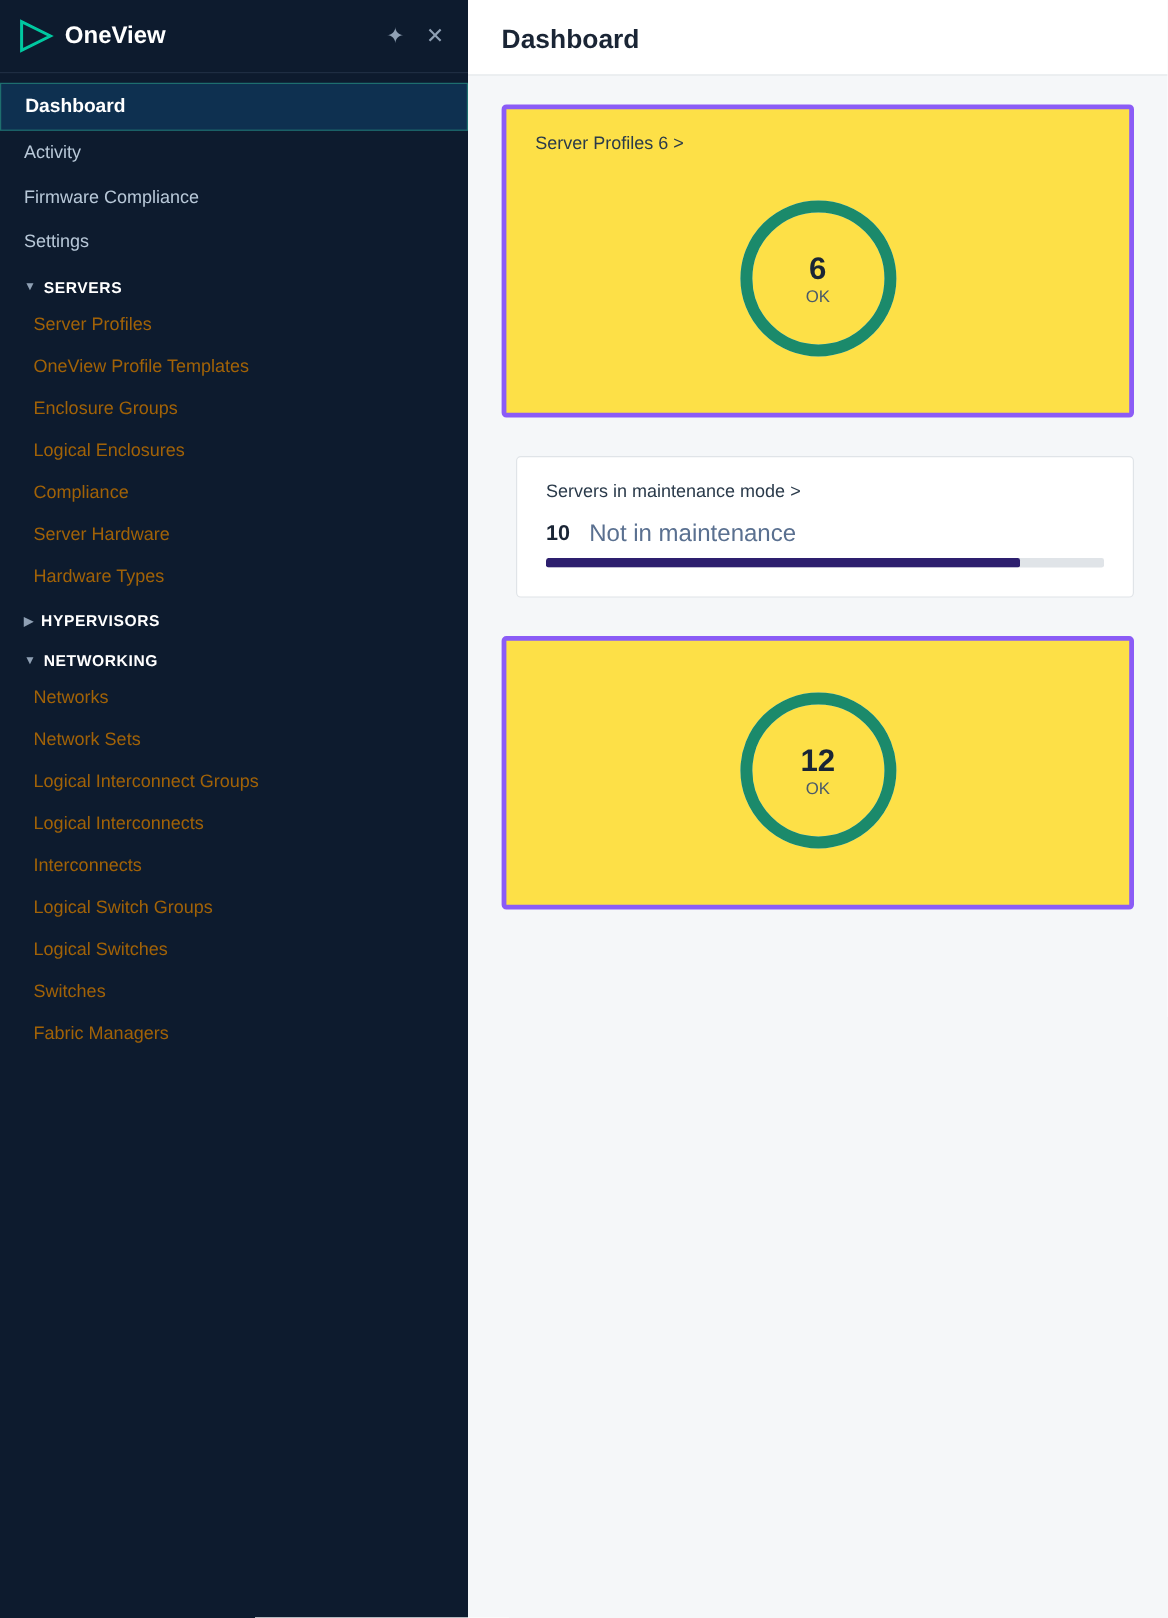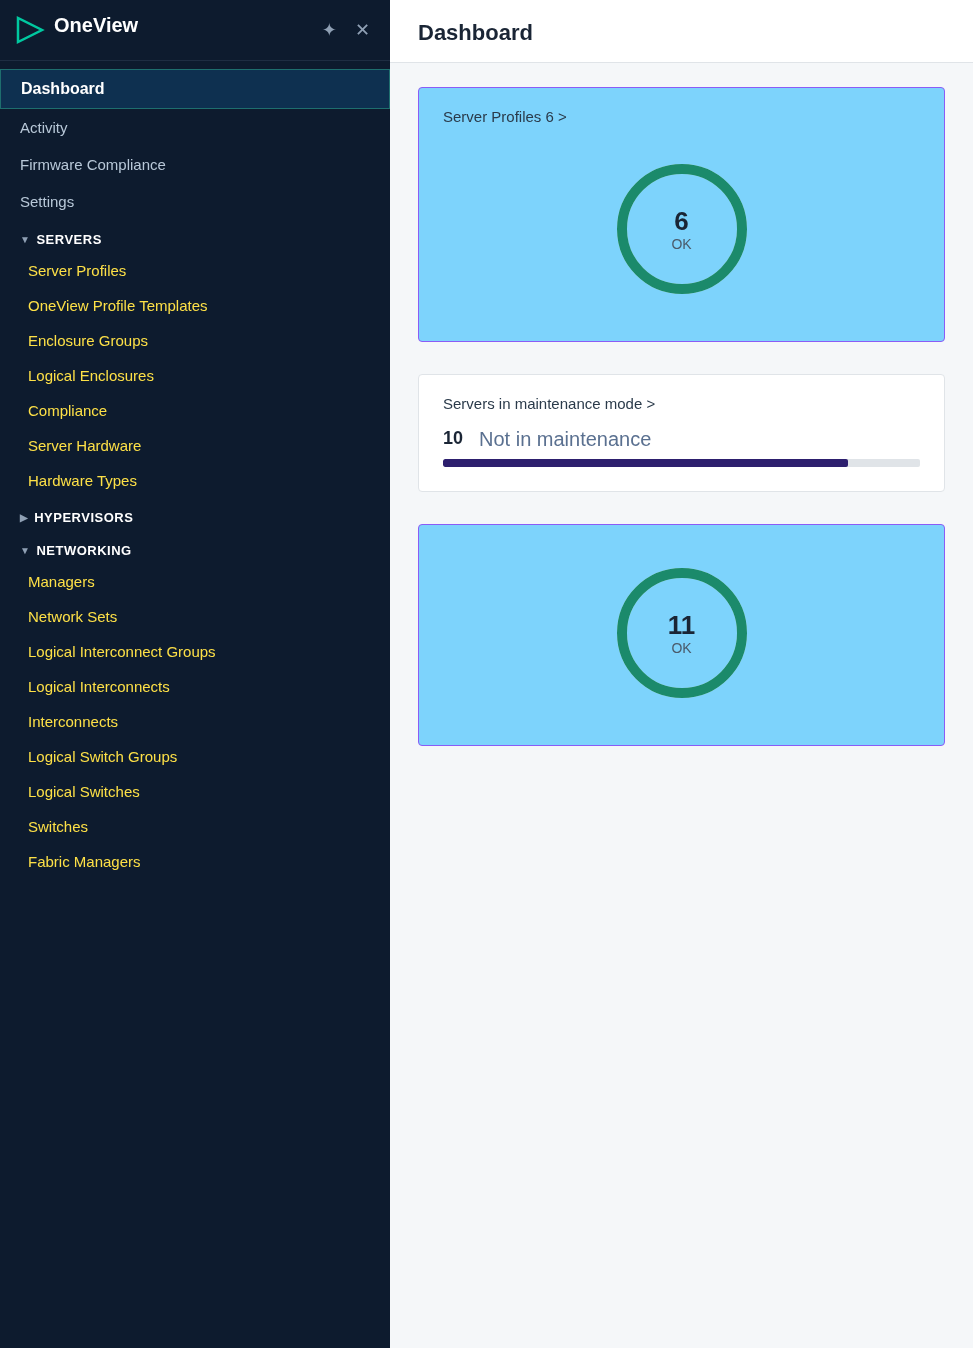--- a/index.html
+++ b/index.html
@@ -18,20 +18,21 @@
       min-width: 390px;
       background: #0d1b2e;
       color: #c8d0d8;
       display: flex;
       flex-direction: column;
       min-height: 1348px;
     }
 
     .sidebar-header {
       display: flex;
+      align-items: center;
       padding: 14px 16px 14px 14px;
       border-bottom: 1px solid #1e2d42;
       gap: 8px;
     }
 
     .logo-icon {
       width: 32px;
       height: 32px;
       flex-shrink: 0;
     }
@@ -96,21 +97,21 @@
 
     .nav-section-header .arrow {
       font-size: 10px;
       color: #8fa0b4;
     }
 
     .nav-subitem {
       padding: 9px 20px 9px 28px;
       font-size: 15px;
       cursor: pointer;
-      color: #fde047;
+      color: #a16207;
     }
 
     
     .main-content {
       flex: 1;
       background: #f5f7f9;
       padding: 0;
       min-height: 1348px;
       display: flex;
       flex-direction: column;
@@ -130,22 +131,22 @@
 
     .dashboard-body {
       padding: 24px 28px;
       display: flex;
       flex-direction: column;
       gap: 32px;
     }
 
     
     .widget {
-      background: #7dd3fc;
-      border: 1px solid #8b5cf6;
+      background: #fde047;
+      border: 4px solid #8b5cf6;
       border-radius: 4px;
       padding: 20px 24px 24px 24px;
     }
 
     .widget-title {
       font-size: 15px;
       color: #2a3a4a;
       margin-bottom: 16px;
       cursor: pointer;
     }
@@ -191,20 +192,21 @@
       color: #4a5a6a;
       display: block;
     }
 
     
     .maintenance-widget {
       background: #fff;
       border: 1px solid #e0e4e8;
       border-radius: 4px;
       padding: 20px 24px 24px 24px;
+      margin-left: 12px;
     }
 
     .maintenance-row {
       display: flex;
       gap: 16px;
       margin-bottom: 8px;
     }
 
     .maintenance-count {
       font-size: 18px;
@@ -296,21 +298,21 @@
     <li class="nav-section-header">
       <span class="arrow">▶</span>
       <span>HYPERVISORS</span>
     </li>
 
     <li class="nav-section-header">
       <span class="arrow">▼</span>
       <span>NETWORKING</span>
     </li>
     <li class="nav-subitem">
-      <span>Managers</span>
+      <span>Networks</span>
     </li>
     <li class="nav-subitem">
       <span>Network Sets</span>
     </li>
     <li class="nav-subitem">
       <span>Logical Interconnect Groups</span>
     </li>
     <li class="nav-subitem">
       <span>Logical Interconnects</span>
     </li>
@@ -369,21 +371,21 @@
     </div>
 
     <div class="widget">
       <div class="donut-container">
         <div class="donut-wrapper">
           <svg viewBox="0 0 160 160">
             <circle cx="80" cy="80" r="60" fill="none" stroke="#d0ece4" stroke-width="10"></circle>
             <circle cx="80" cy="80" r="60" fill="none" stroke="#1b8a6b" stroke-width="10" stroke-dasharray="377" stroke-dashoffset="0" stroke-linecap="round"></circle>
           </svg>
           <div class="donut-center">
-            <span class="donut-number">11</span>
+            <span class="donut-number">12</span>
             <span class="donut-label">OK</span>
           </div>
         </div>
       </div>
     </div>
 
   </div>
 </main>
 
 </body></html>

